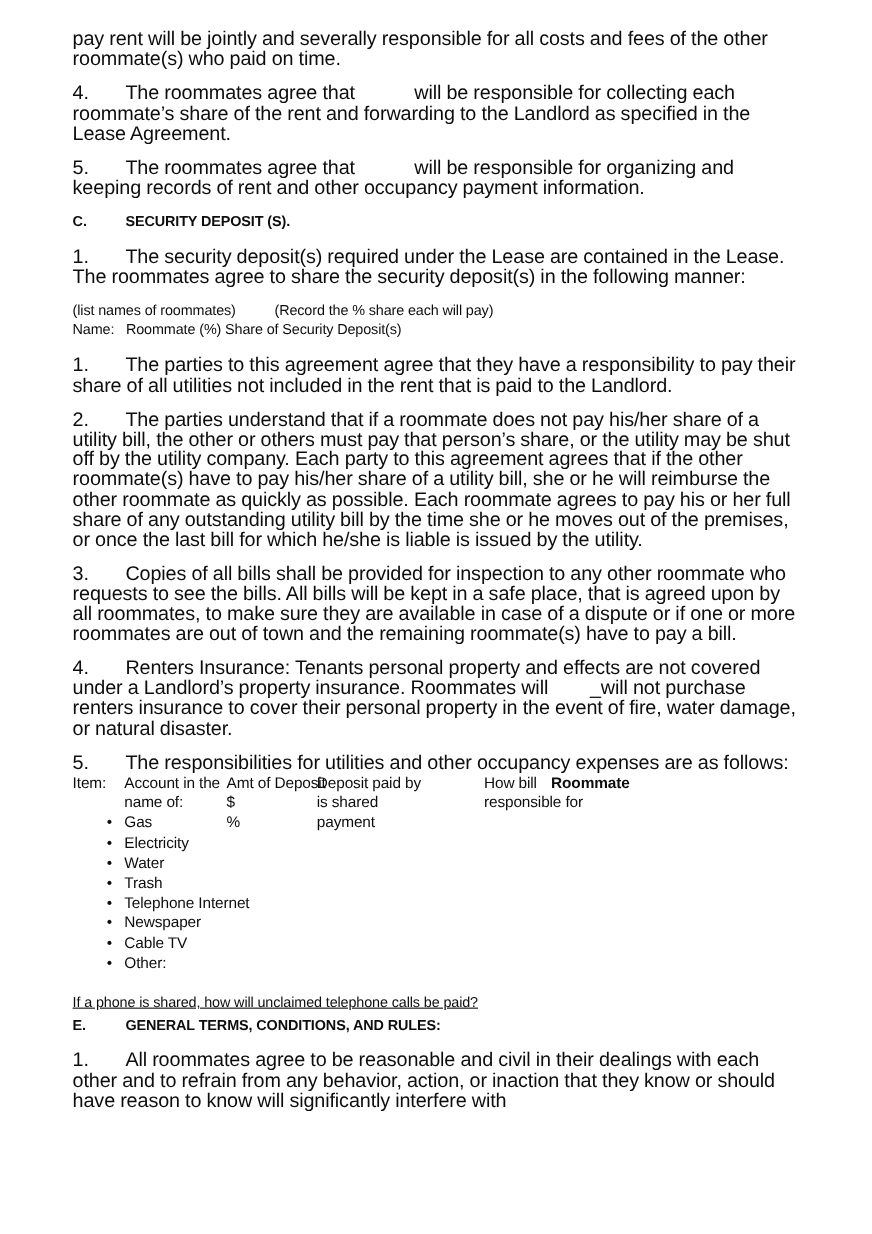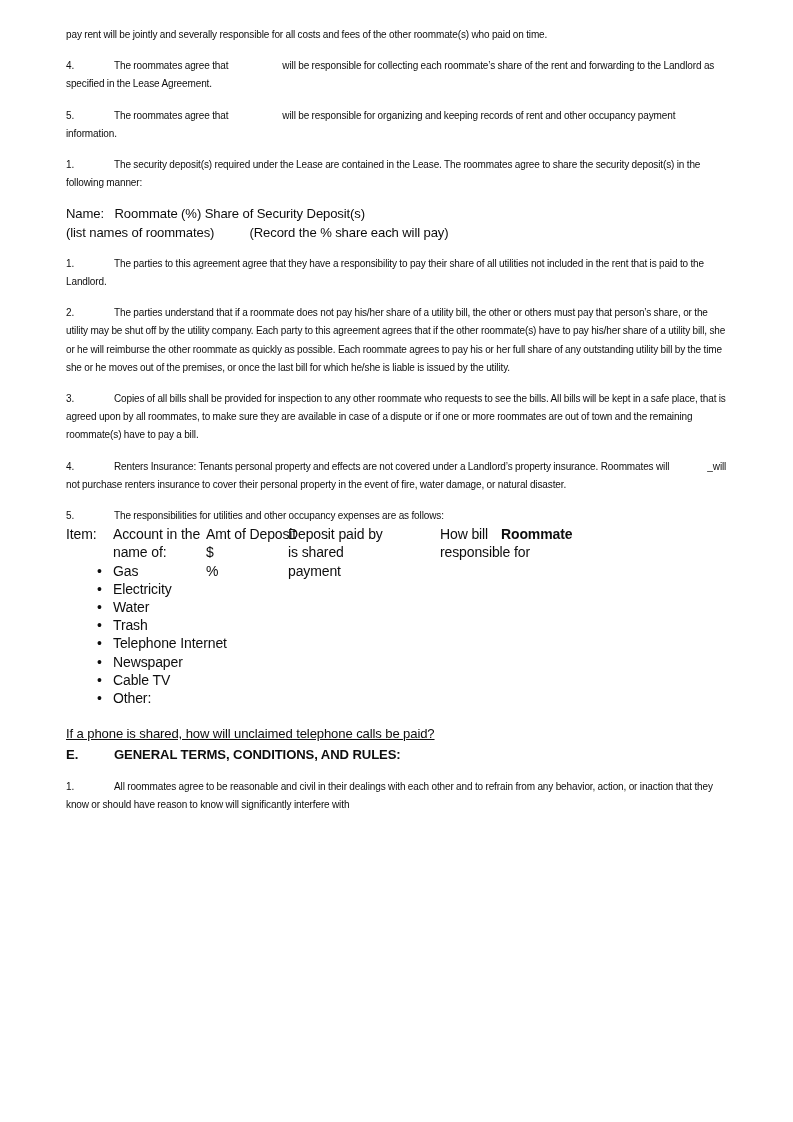--- a/index.html
+++ b/index.html
@@ -19,21 +19,21 @@
     color: #0d0d0d;
   }
   .body-col {
     position: absolute;
     left: 66px;
     top: 26px;
     width: 662px;
   }
   
   .para {
-    font-size: 10px;
+    font-size: 18px;
     line-height: 18.2px;
     margin: 0 0 13px 0;
     text-align: left;
     letter-spacing: -0.12px;
     word-spacing: -0.2px;
   }
   .para.tight {
     margin-bottom: 0;
   }
   .heading {
@@ -102,24 +102,25 @@
 
 <div class="page">
   <div class="body-col">
 
     <p class="para">pay rent will be jointly and severally responsible for all costs and fees of the other roommate(s) who paid on time.</p>
 
     <p class="para"><span class="num">4.</span><span>The roommates agree that</span><span class="gap-md"></span><span>will be responsible for collecting each roommate’s share of the rent and forwarding to the Landlord as specified in the Lease Agreement.</span></p>
 
     <p class="para"><span class="num">5.</span><span>The roommates agree that</span><span class="gap-md"></span><span>will be responsible for organizing and keeping records of rent and other occupancy payment information.</span></p>
 
+    <p class="heading"><span class="letter">C.</span><span>SECURITY DEPOSIT (S).</span></p>
 
     <p class="para"><span class="num">1.</span><span>The security deposit(s) required under the Lease are contained in the Lease. The roommates agree to share the security deposit(s) in the following manner:</span></p>
 
-    <div class="nameblock"><div>Name:   Roommate (%) Share of Security Deposit(s)</div><div>(list names of roommates)          (Record the % share each will pay)</div></div>
+    <div class="nameblock"><div>(list names of roommates)          (Record the % share each will pay)</div><div>Name:   Roommate (%) Share of Security Deposit(s)</div></div>
 
 
     <p class="para"><span class="num">1.</span><span>The parties to this agreement agree that they have a responsibility to pay their share of all utilities not included in the rent that is paid to the Landlord.</span></p>
 
     <p class="para"><span class="num">2.</span><span>The parties understand that if a roommate does not pay his/her share of a utility bill, the other or others must pay that person’s share, or the utility may be shut off by the utility company. Each party to this agreement agrees that if the other roommate(s) have to pay his/her share of a utility bill, she or he will reimburse the other roommate as quickly as possible. Each roommate agrees to pay his or her full share of any outstanding utility bill by the time she or he moves out of the premises, or once the last bill for which he/she is liable is issued by the utility.</span></p>
 
     <p class="para"><span class="num">3.</span><span>Copies of all bills shall be provided for inspection to any other roommate who requests to see the bills. All bills will be kept in a safe place, that is agreed upon by all roommates, to make sure they are available in case of a dispute or if one or more roommates are out of town and the remaining roommate(s) have to pay a bill.</span></p>
 
     <p class="para"><span class="num">4.</span><span>Renters Insurance: Tenants personal property and effects are not covered under a Landlord’s property insurance. Roommates   will</span><span class="gap-sm"></span><span>_will not purchase renters insurance to cover their personal property in the event of fire, water damage, or natural disaster.</span></p>
 

